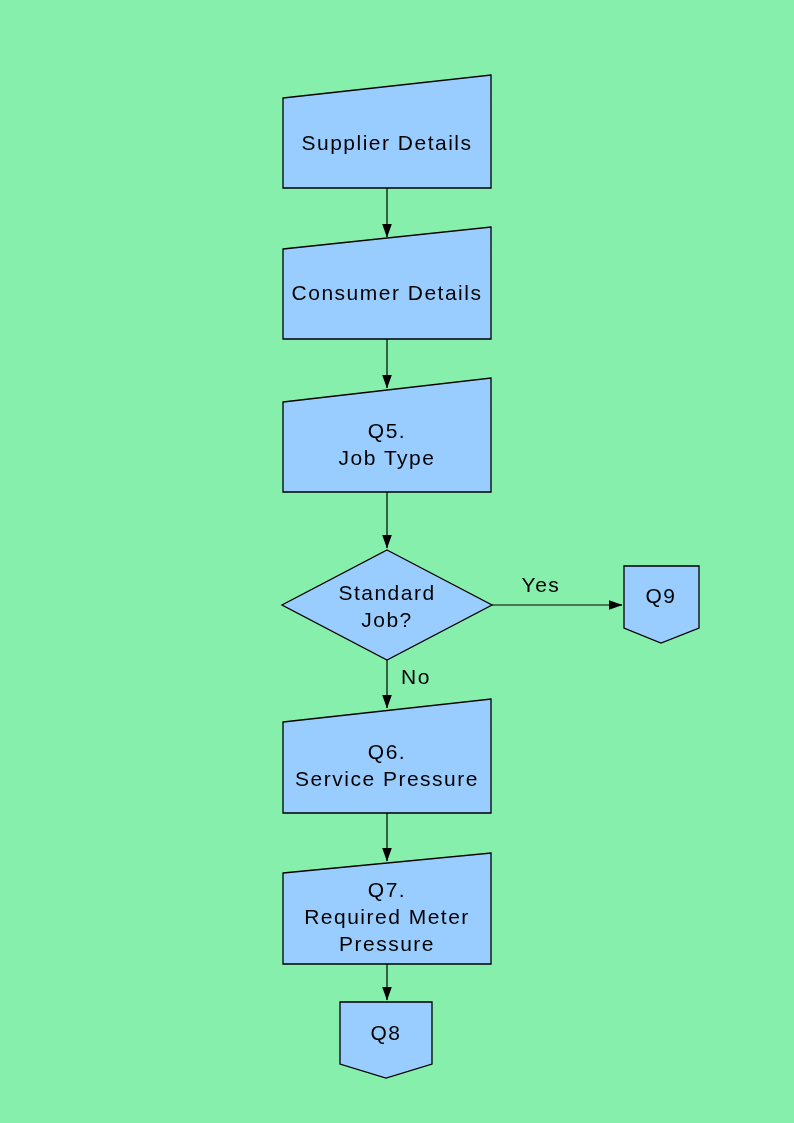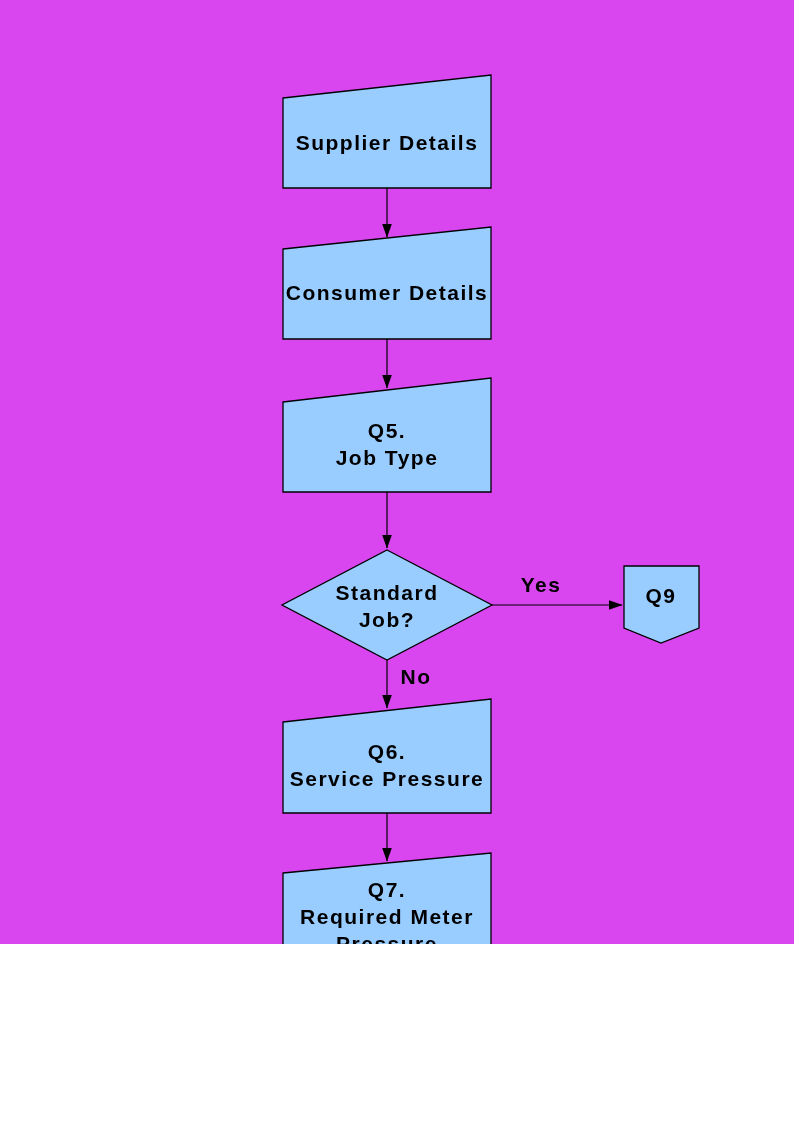--- a/index.html
+++ b/index.html
@@ -1,22 +1,21 @@
 <!DOCTYPE html>
 <html><head>
 <meta charset="utf-8">
 <style>
   html, body { margin: 0; padding: 0; background: #ffffff; }
   .page {
     position: relative;
     width: 794px;
-    height: 944px;
-    background: #d946ef;
+    height: 1123px;
+    background: #86efac;
     overflow: hidden;
-    font-weight: bold;
   }
   svg { display: block; }
   .node-shape {
     fill: #99CCFF;
     stroke: #000000;
     stroke-width: 1.3;
   }
   .connector {
     stroke: #000000;
     stroke-width: 1.2;

